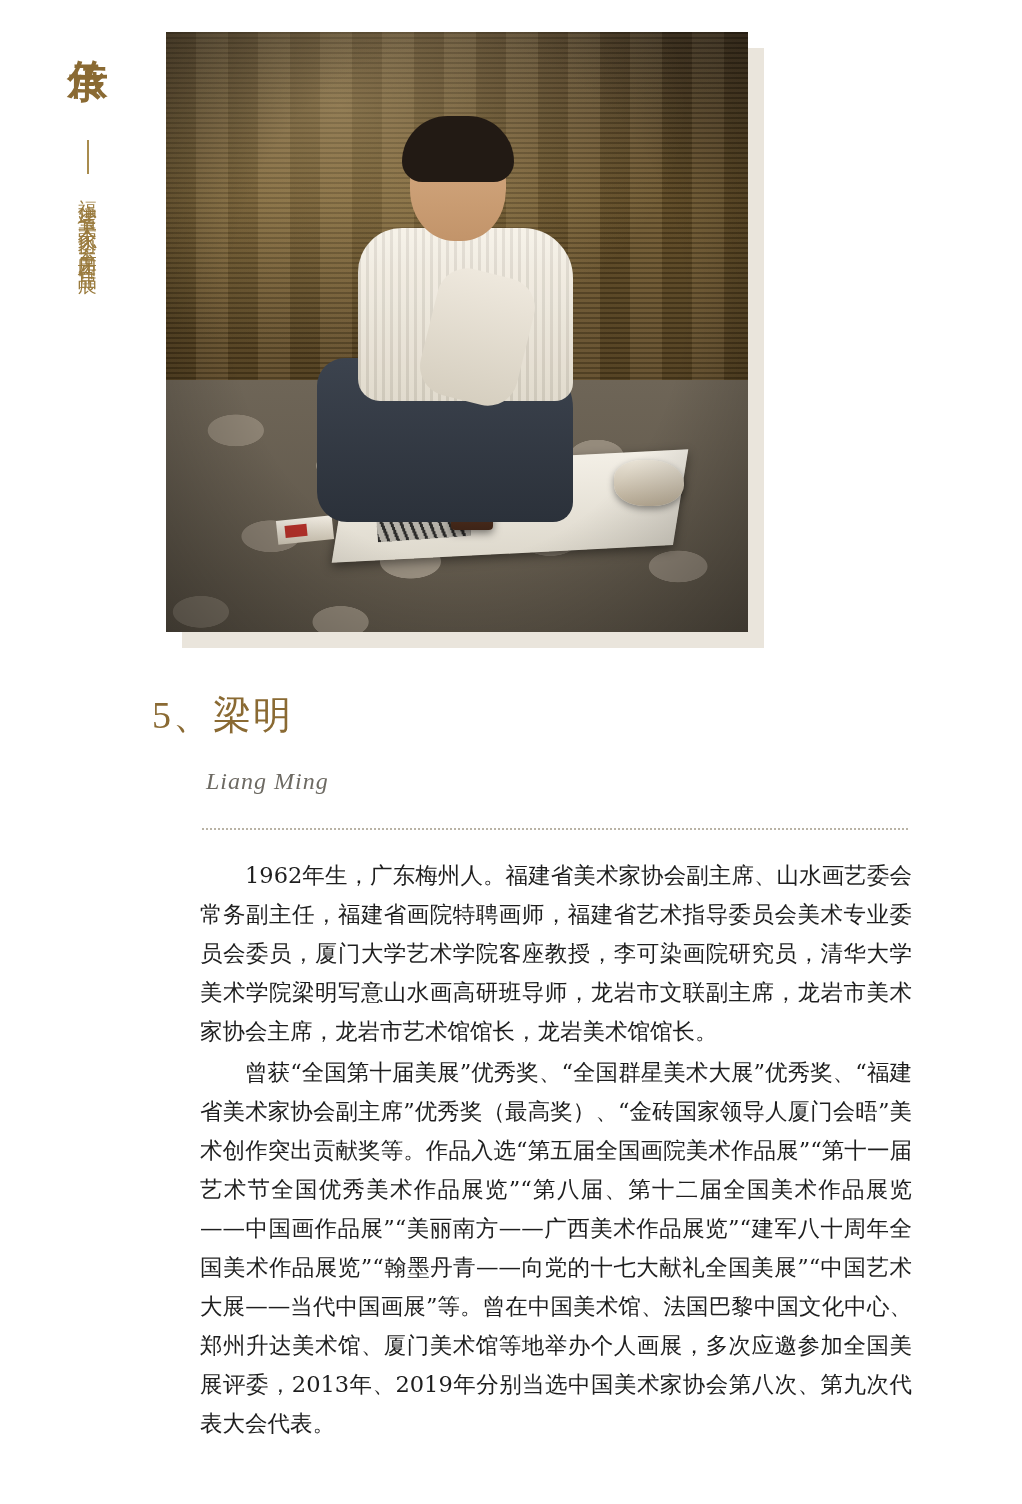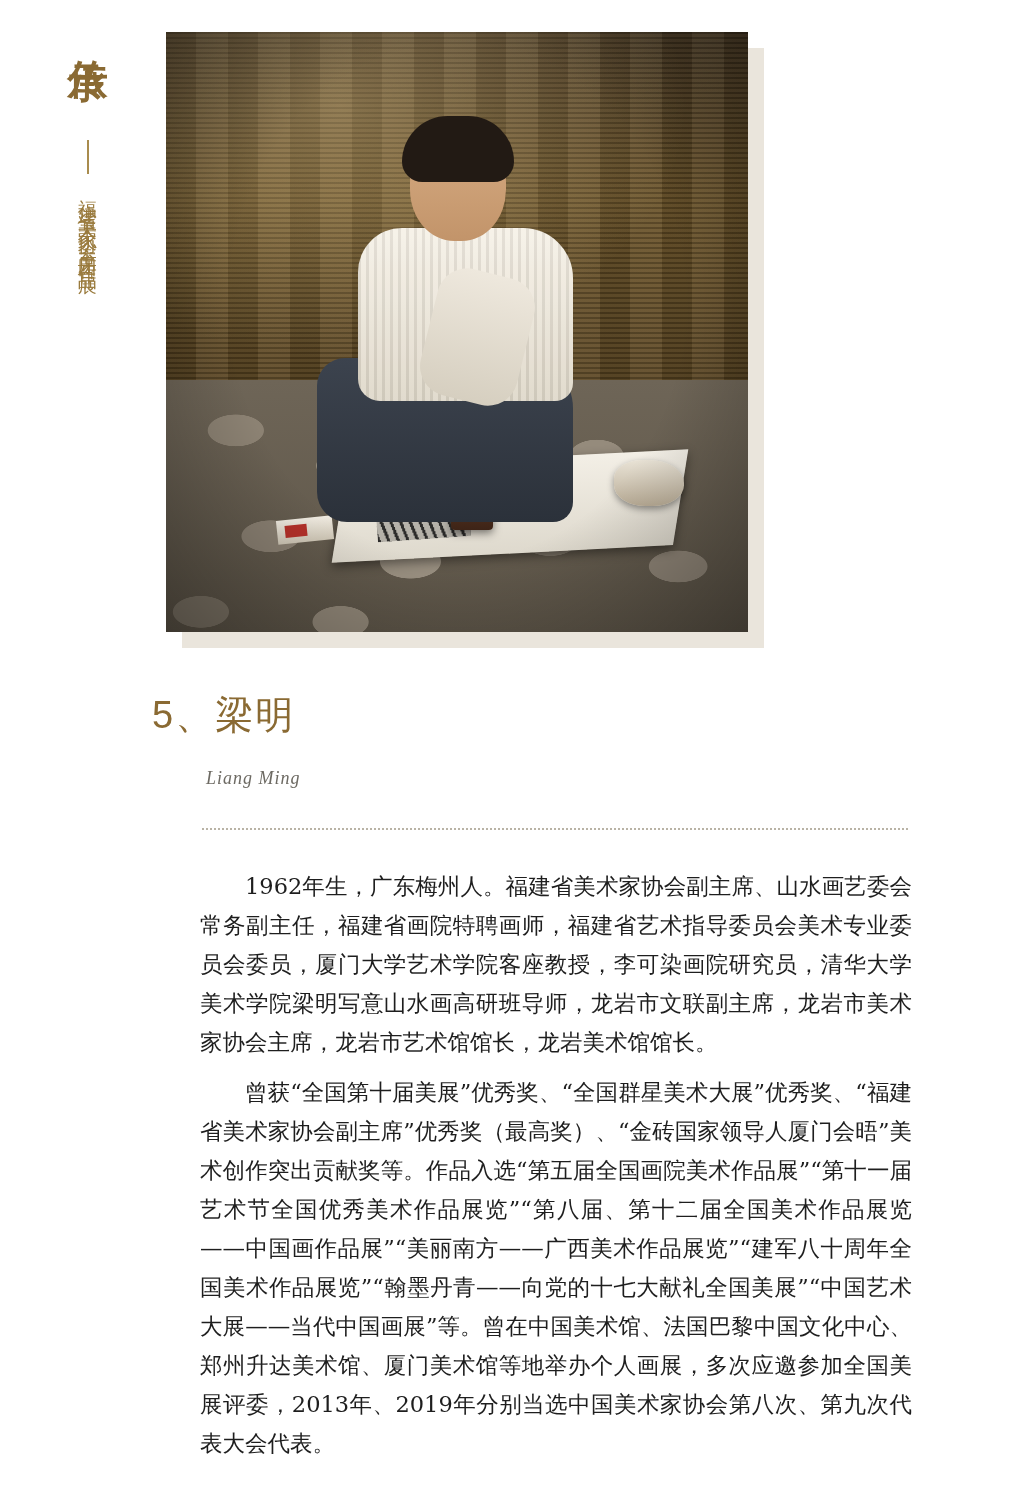--- a/index.html
+++ b/index.html
@@ -198,33 +198,33 @@
   .ph-vig {
     position: absolute; left: 0; top: 0; right: 0; bottom: 0;
     background: radial-gradient(ellipse at 50% 45%, rgba(0,0,0,0) 55%, rgba(0,0,0,.35) 100%);
   }
 
   
   .heading {
     position: absolute;
     left: 152px;
     top: 690px;
-    font-family: Liberation Sans, sans-serif;
+    font-family: Liberation Serif, serif;
     font-size: 38px;
     letter-spacing: 2px;
     color: #8a6a33;
     font-weight: 400;
   }
   .heading-en {
     position: absolute;
     left: 206px;
     top: 768px;
     font-family: "Liberation Serif", serif;
     font-style: italic;
-    font-size: 18px;
+    font-size: 24px;
     color: #6d6a63;
     letter-spacing: 1px;
   }
   .divider {
     position: absolute;
     left: 202px;
     top: 828px;
     width: 706px;
     border-top: 2px dotted #b9b3a6;
     height: 0;
@@ -237,21 +237,21 @@
     top: 856px;
     width: 712px;
     font-family: "DejaVu Serif", "Liberation Serif", serif;
     font-size: 22.5px;
     line-height: 39px;
     color: #1e1e1e;
     text-align: justify;
     text-justify: inter-ideograph;
   }
   .body-text p {
-    margin: 11px 0 2px 0;
+    margin: 0 0 2px 0;
     text-indent: 2em;
   }
 </style>
 </head>
 <body>
 
 <div class="side-title">
   <div class="cn-big">传承</div>
   <div class="rule"></div>
   <div class="cn-sub">福建省美术家协会主席团作品展</div>

